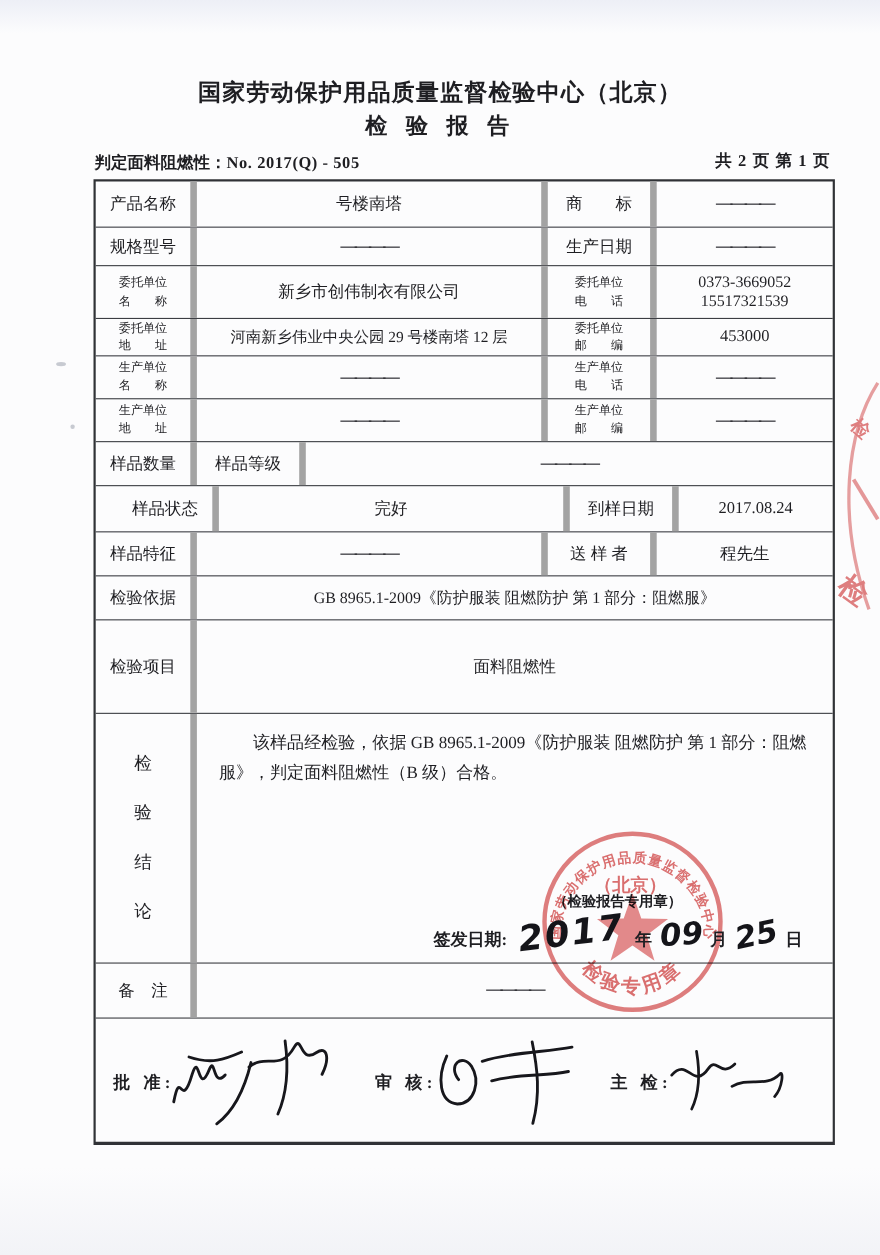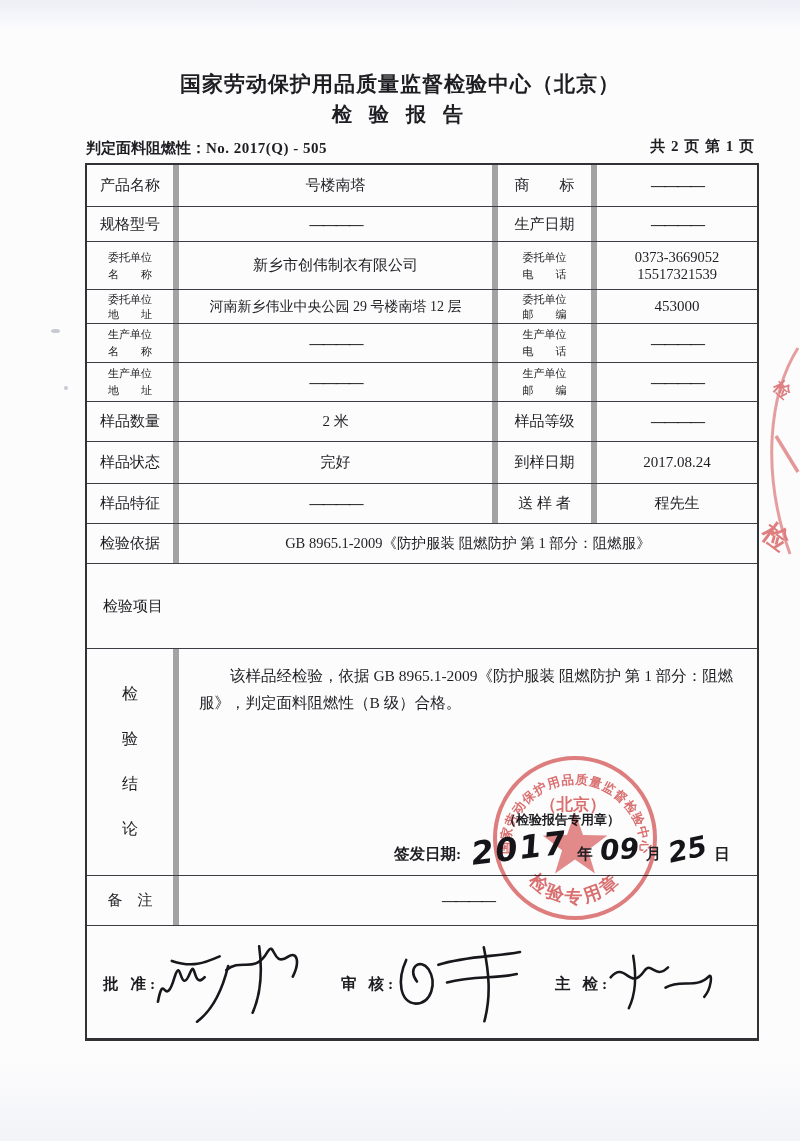--- a/index.html
+++ b/index.html
@@ -155,46 +155,46 @@
     <div class="c c2 val dash">————</div>
     <div class="c c3">
       <span class="l2">生产单位</span>
       <span class="l2">邮　　编</span>
     </div>
     <div class="c c4 val dash">————</div>
   </div>
 
   <div class="row" style="height:40px;">
     <div class="c c1 lbl">样品数量</div>
-    <div class="c c2 val">2 米</div>
     <div class="c c3 lbl">样品等级</div>
     <div class="c c4 val dash">————</div>
   </div>
 
-  <div class="row" style="height:42px;">
+  <div class="row" style="height:42px;padding-left:20px;">
     <div class="c c1 lbl">样品状态</div>
     <div class="c c2 val">完好</div>
     <div class="c c3 lbl">到样日期</div>
     <div class="c c4 val">2017.08.24</div>
   </div>
 
   <div class="row" style="height:40px;">
     <div class="c c1 lbl">样品特征</div>
     <div class="c c2 val dash">————</div>
     <div class="c c3 lbl">送 样 者</div>
     <div class="c c4 val">程先生</div>
   </div>
 
   <div class="row" style="height:40px;">
     <div class="c c1 lbl">检验依据</div>
     <div class="c cspan" style="font-size:14.5px;">GB 8965.1-2009《防护服装 阻燃防护 第 1 部分：阻燃服》</div>
   </div>
 
   <div class="row" style="height:85px;font-family:Liberation Serif, serif;">
     <div class="c c1 lbl">检验项目</div>
+    <div class="c cspan val">面料阻燃性</div>
   </div>
 
   <div class="row" style="height:227px;">
     <div class="c c1 vlabel">
       <span>检</span>
       <span>验</span>
       <span>结</span>
       <span>论</span>
     </div>
     <div class="c cspan concl-cell">

